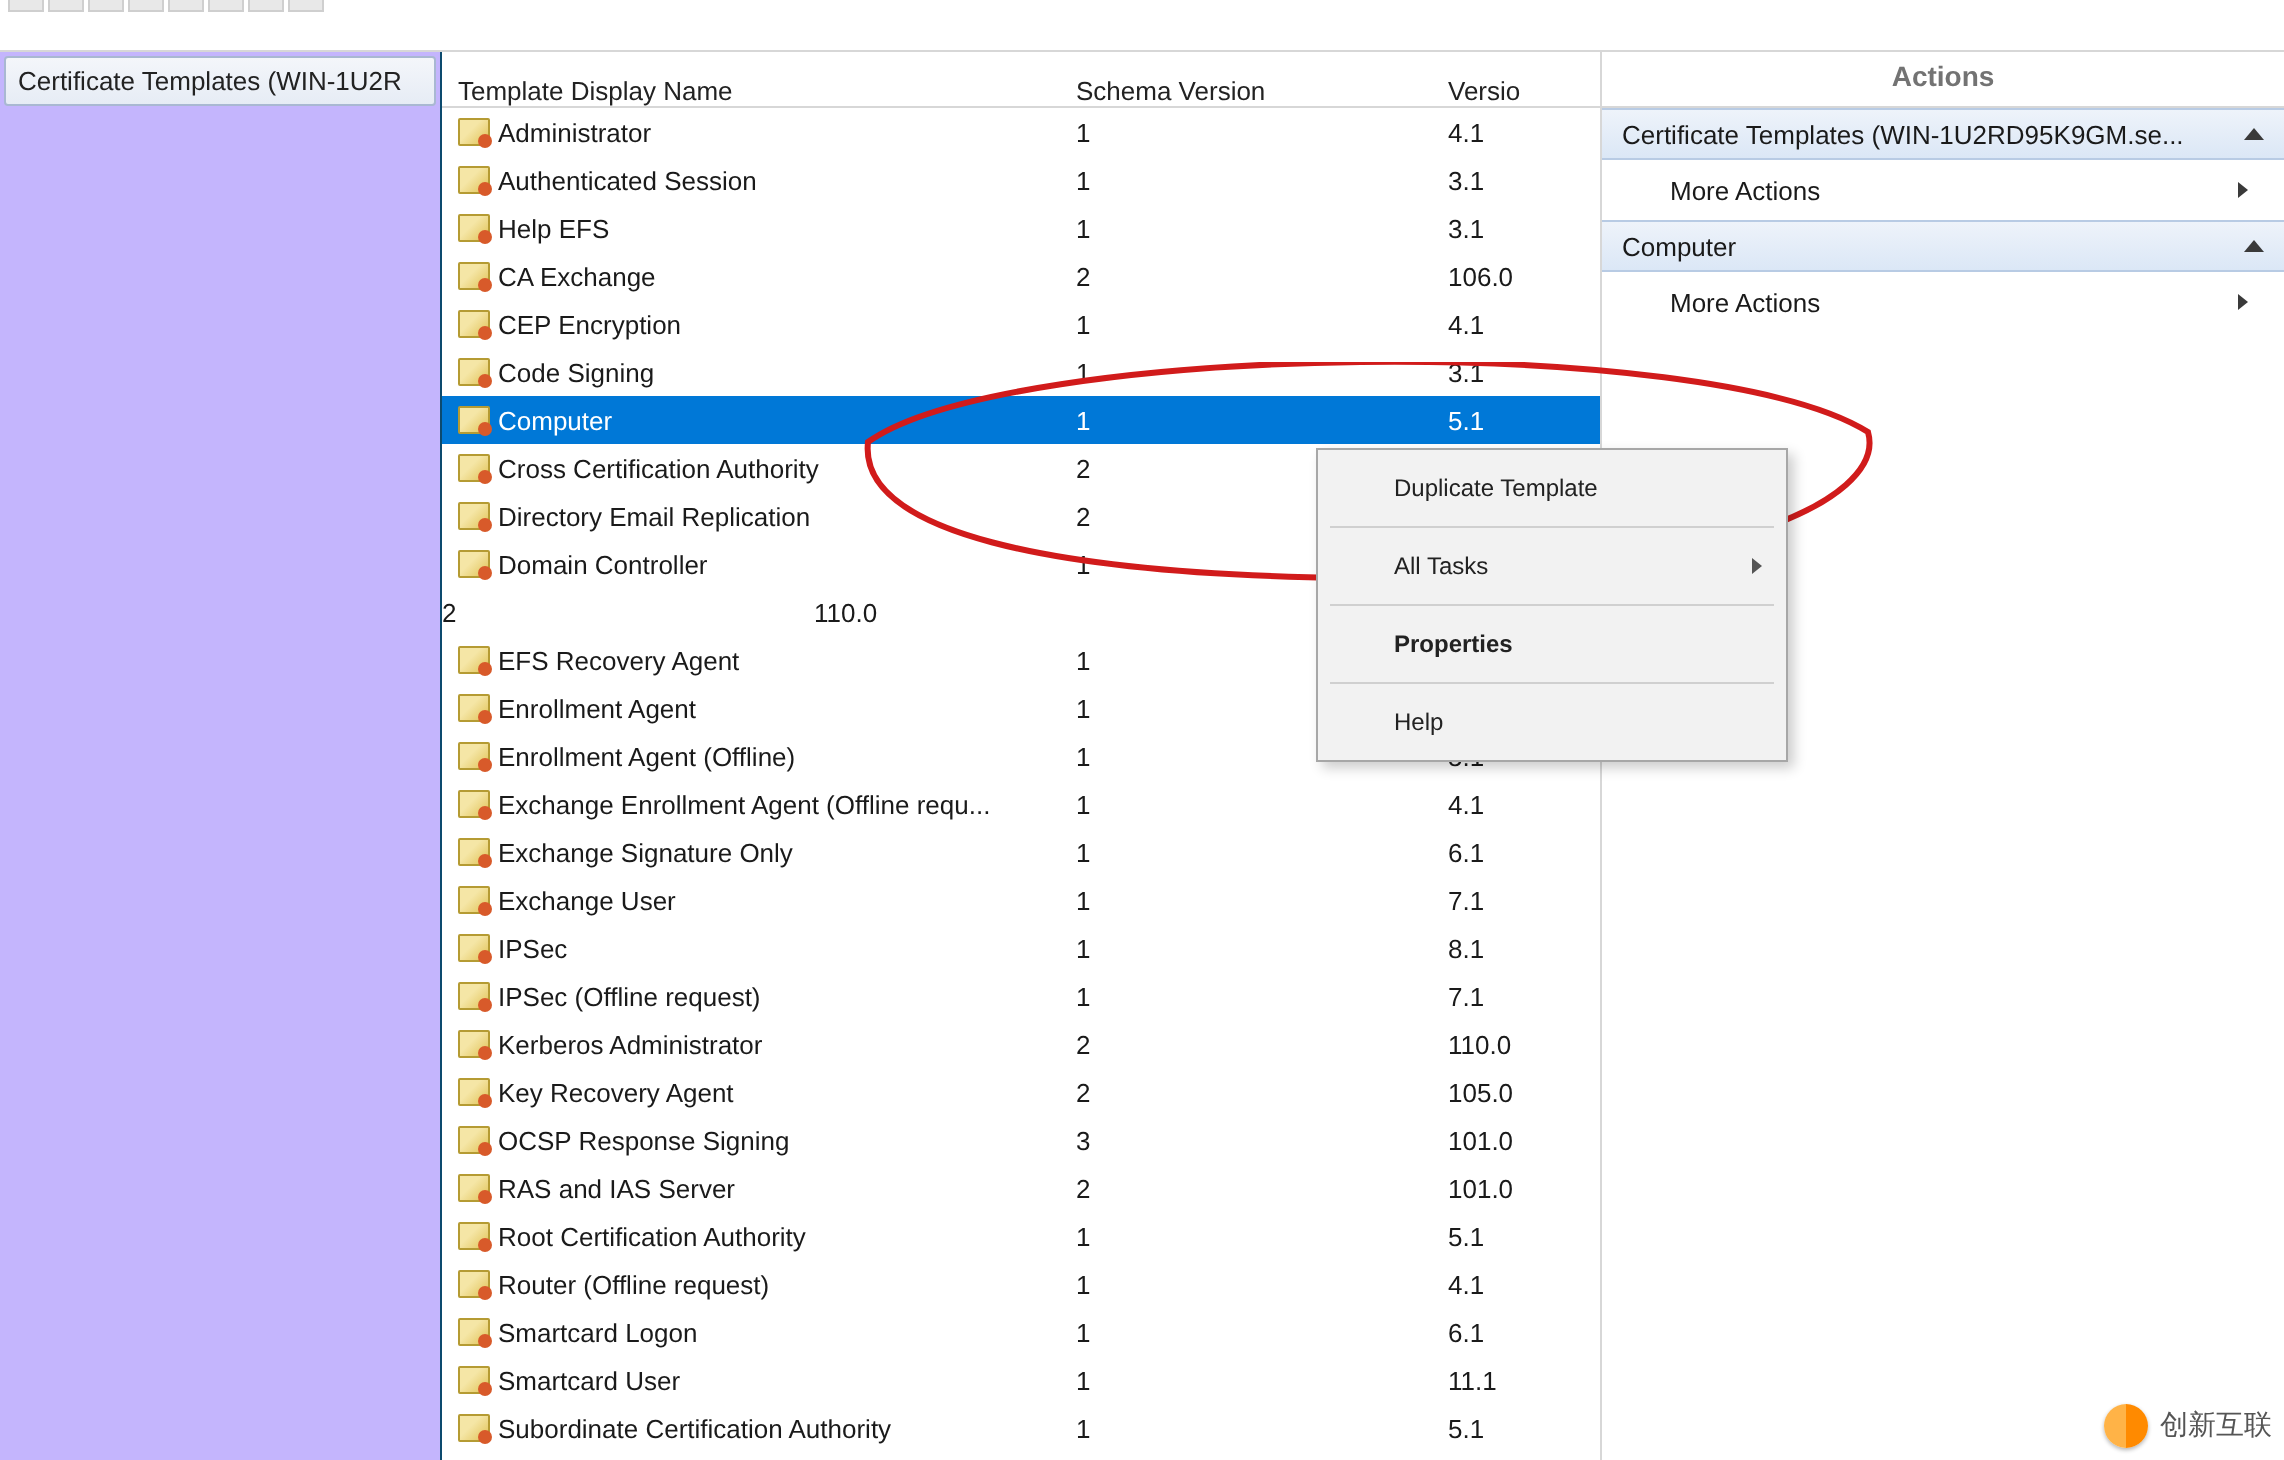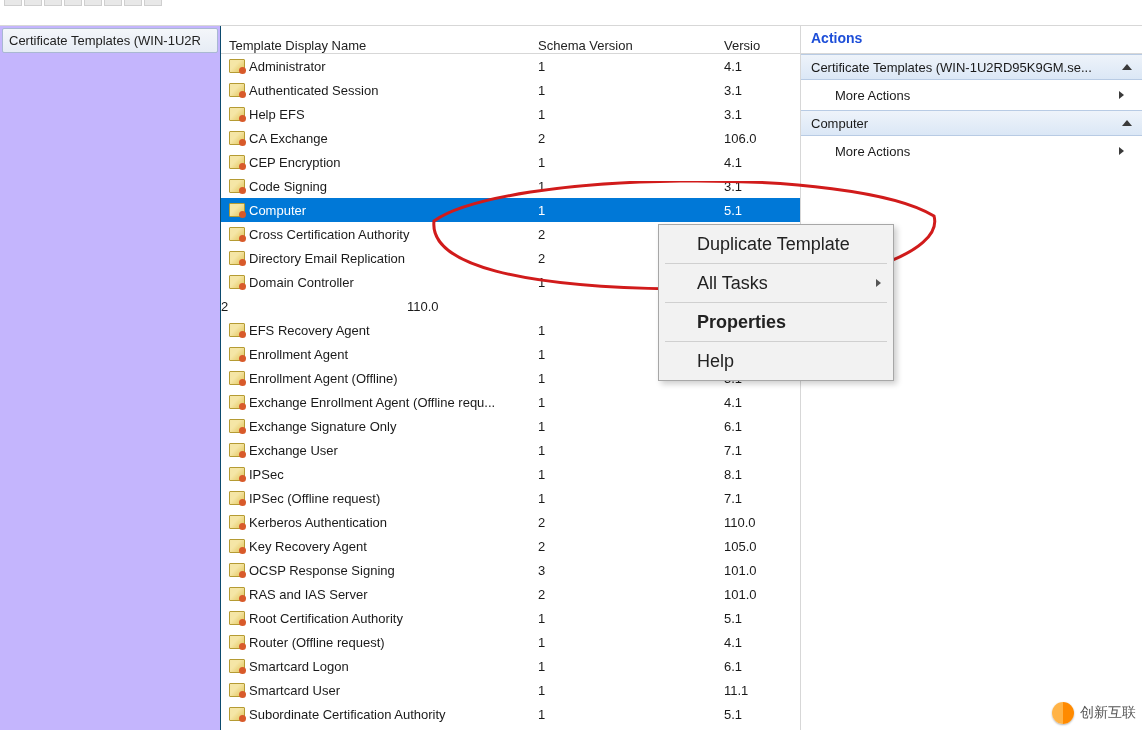--- a/index.html
+++ b/index.html
@@ -107,21 +107,21 @@
     box-shadow: 3px 3px 6px rgba(0,0,0,0.2);
     z-index: 50;
     padding: 2px;
   }
   .cm-item {
     height: 34px;
     display: flex;
     align-items: center;
     padding: 0 18px 0 36px;
     position: relative;
-    font-size: 18px;
+    font-size: 12px;
   }
   .cm-item.bold { font-weight: 600; }
   .cm-sep {
     height: 1px; background: #d0d0d0; margin: 2px 4px;
   }
   .cm-arrow {
     position: absolute; right: 10px; top: 50%; transform: translateY(-50%);
     width: 0; height: 0;
     border-top: 4px solid transparent;
     border-bottom: 4px solid transparent;
@@ -133,22 +133,23 @@
     background: #fff;
     display: flex;
     flex-direction: column;
   }
   .actions-title {
     height: 28px;
     padding: 4px 10px;
     border-bottom: 1px solid #d7d7d7;
     font-weight: 600;
     font-size: 14px;
-    color: #1d4ed8;
+    color: #737373;
     background: #fff;
+    text-align: center;
   }
   .actions-group-hdr {
     background: linear-gradient(#eef3fa,#dbe7f6);
     border: 1px solid #b8cbe4;
     border-left: none; border-right: none;
     height: 26px;
     display: flex;
     align-items: center;
     padding: 0 10px;
     justify-content: space-between;
@@ -372,21 +373,21 @@
           <div class="cell-name">
             <span class="cert-icon"></span>
             <span>IPSec (Offline request)</span>
           </div>
           <div class="cell-schema">1</div>
           <div class="cell-ver">7.1</div>
         </div>
         <div class="row">
           <div class="cell-name">
             <span class="cert-icon"></span>
-            <span>Kerberos Authentication</span>
+            <span>Kerberos Administrator</span>
           </div>
           <div class="cell-schema">2</div>
           <div class="cell-ver">110.0</div>
         </div>
         <div class="row">
           <div class="cell-name">
             <span class="cert-icon"></span>
             <span>Key Recovery Agent</span>
           </div>
           <div class="cell-schema">2</div>

